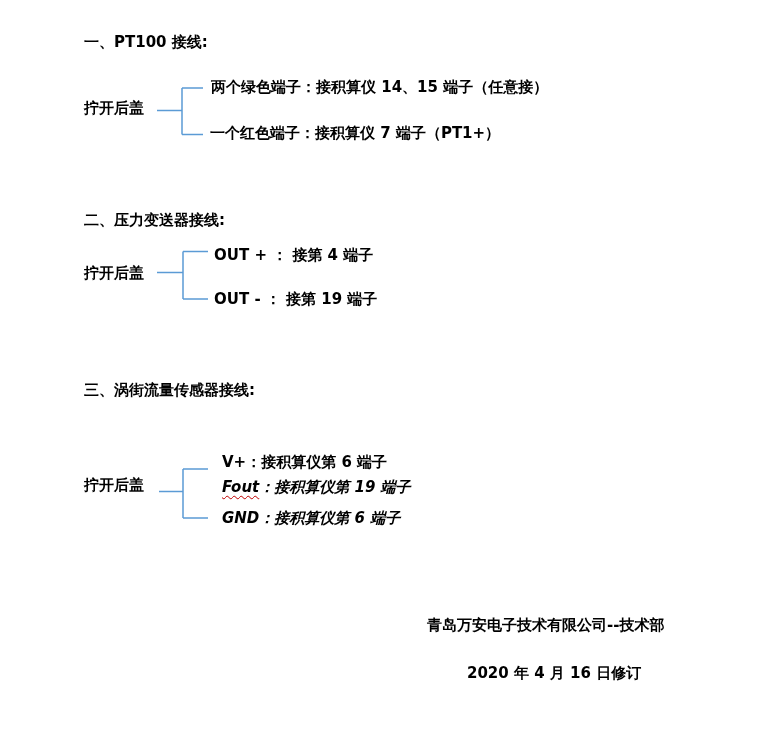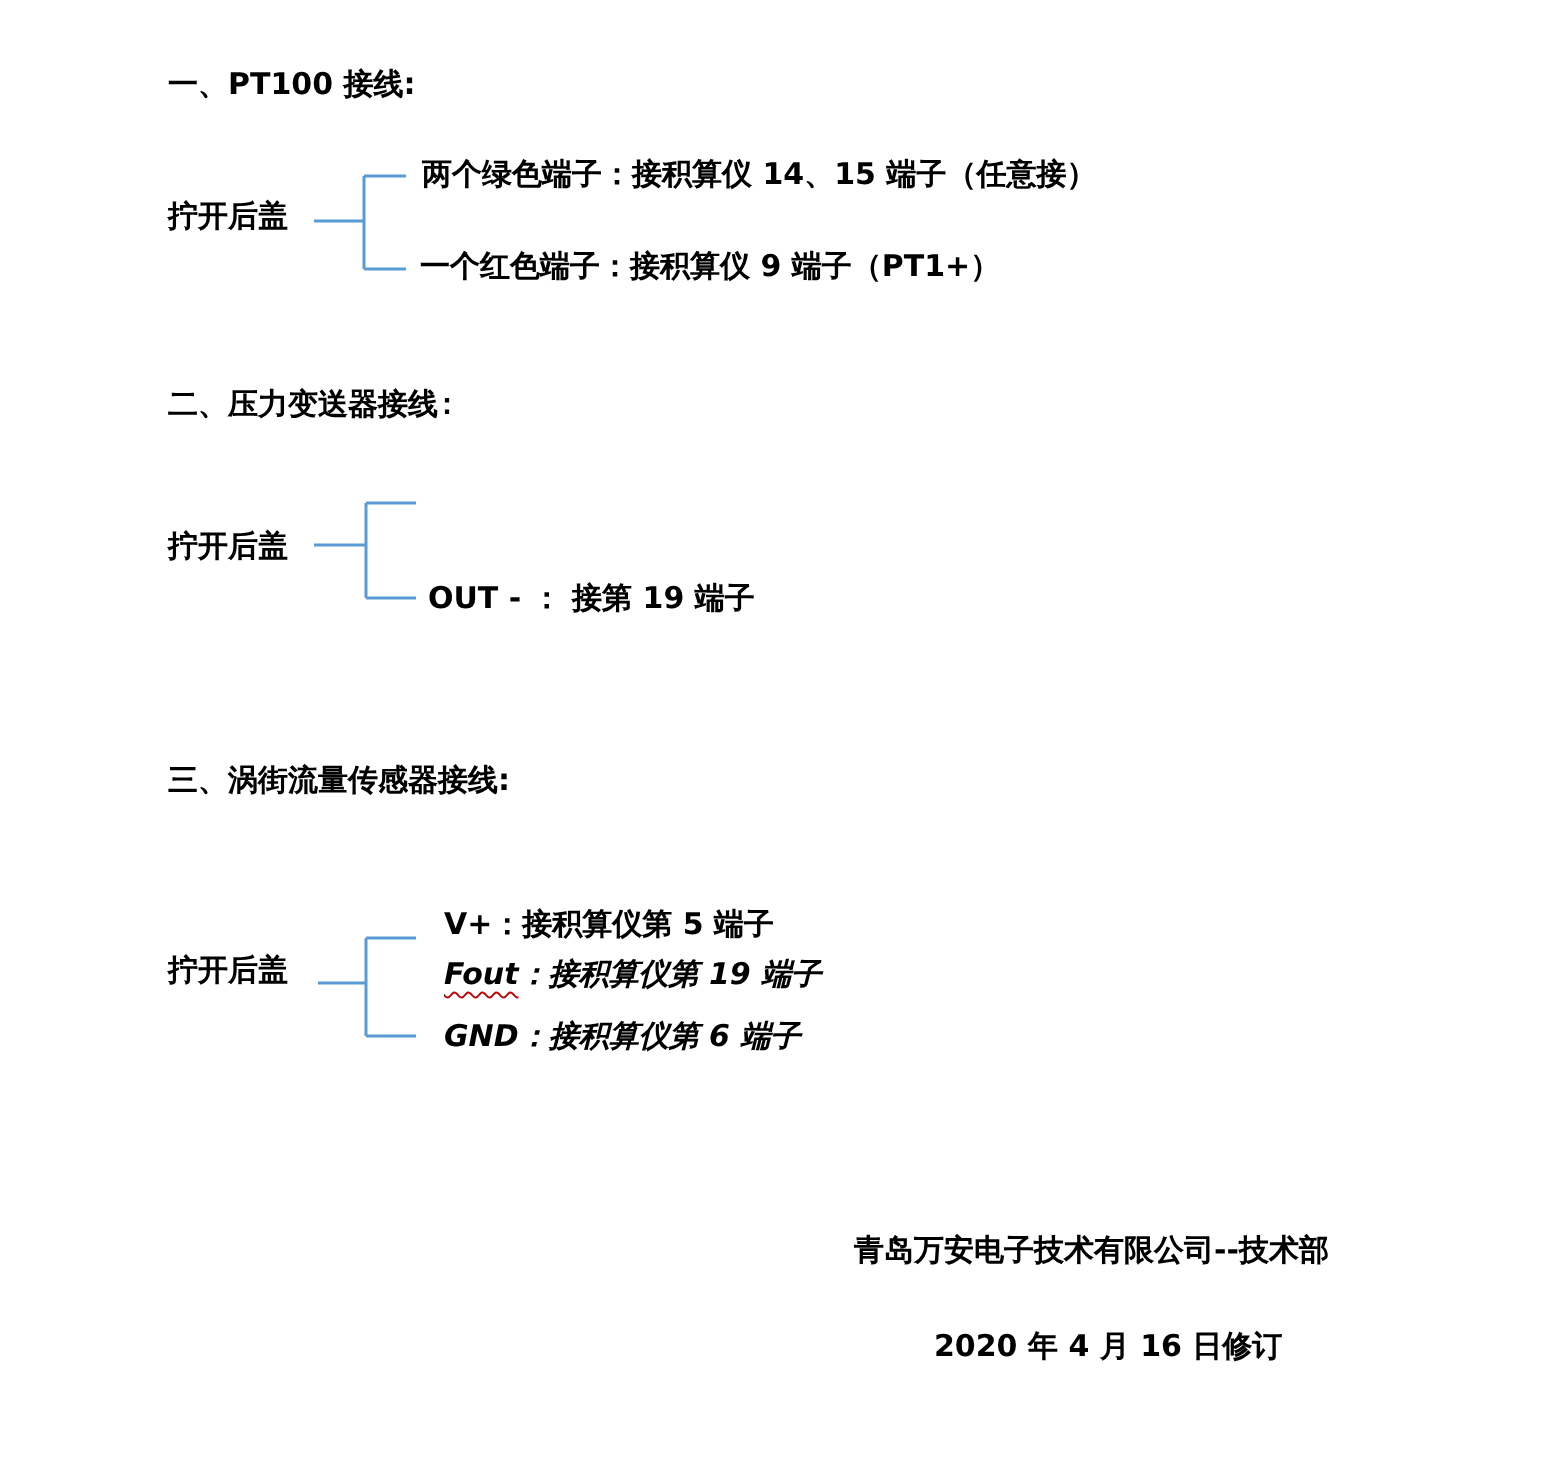--- a/index.html
+++ b/index.html
@@ -44,40 +44,41 @@
 <body>
 
 <div class="canvas">
 
   <div class="txt" style="left:84px; top:34px;">一、PT100 接线:</div>
 
   <div class="txt" style="left:211px; top:79px;">两个绿色端子：接积算仪 14、15 端子（任意接）</div>
 
   <div class="txt" style="left:84px; top:100px;">拧开后盖</div>
 
-  <div class="txt" style="left:210px; top:125px;">一个红色端子：接积算仪 9 端子（PT1+）</div>
+  <div class="txt" style="left:210px; top:125px;">一个红色端子：接积算仪 7 端子（PT1+）</div>
 
   <svg class="bracket" style="left:156px; top:84px;" width="50" height="54" viewBox="0 0 50 54">
     <path d="M1 26.5 H26 M26 4 V50.5 M26 4 H47 M26 50.5 H47" style="stroke: rgb(91, 155, 213);"></path>
   </svg>
 
-  <div class="txt" style="left:84px; top:196px;font-family:Liberation Mono, monospace;">二、压力变送器接线:</div>
+  <div class="txt" style="left:84px; top:212px;">二、压力变送器接线:</div>
 
+  <div class="txt" style="left:214px; top:247px;">OUT + ： 接第 4 端子</div>
 
   <div class="txt" style="left:84px; top:265px;">拧开后盖</div>
 
   <div class="txt" style="left:214px; top:291px;">OUT - ： 接第 19 端子</div>
 
   <svg class="bracket" style="left:156px; top:249px;" width="54" height="53" viewBox="0 0 54 53">
     <path d="M1 23.5 H27 M27 2.5 V50 M27 2.5 H52 M27 50 H52" style="stroke: rgb(91, 155, 213);"></path>
   </svg>
 
   <div class="txt" style="left:84px; top:382px;">三、涡街流量传感器接线:</div>
 
-  <div class="txt" style="left:222px; top:454px;">V+：接积算仪第 5 端子</div>
+  <div class="txt" style="left:222px; top:454px;">V+：接积算仪第 6 端子</div>
 
   <div class="txt" style="left:84px; top:477px;">拧开后盖</div>
 
   <div class="txt" style="left:222px; top:479px;font-style:italic;"><span class="wavy" style="text-decoration-color: rgb(192, 0, 0);">Fout</span><span>：接积算仪第 19 端子</span></div>
 
   <div class="txt" style="left:222px; top:510px;font-style:italic;">GND：接积算仪第 6 端子</div>
 
   <svg class="bracket" style="left:158px; top:466px;" width="52" height="56" viewBox="0 0 52 56">
     <path d="M1 25.5 H25 M25 3 V52 M25 3 H50 M25 52 H50" style="stroke: rgb(91, 155, 213);"></path>
   </svg>

